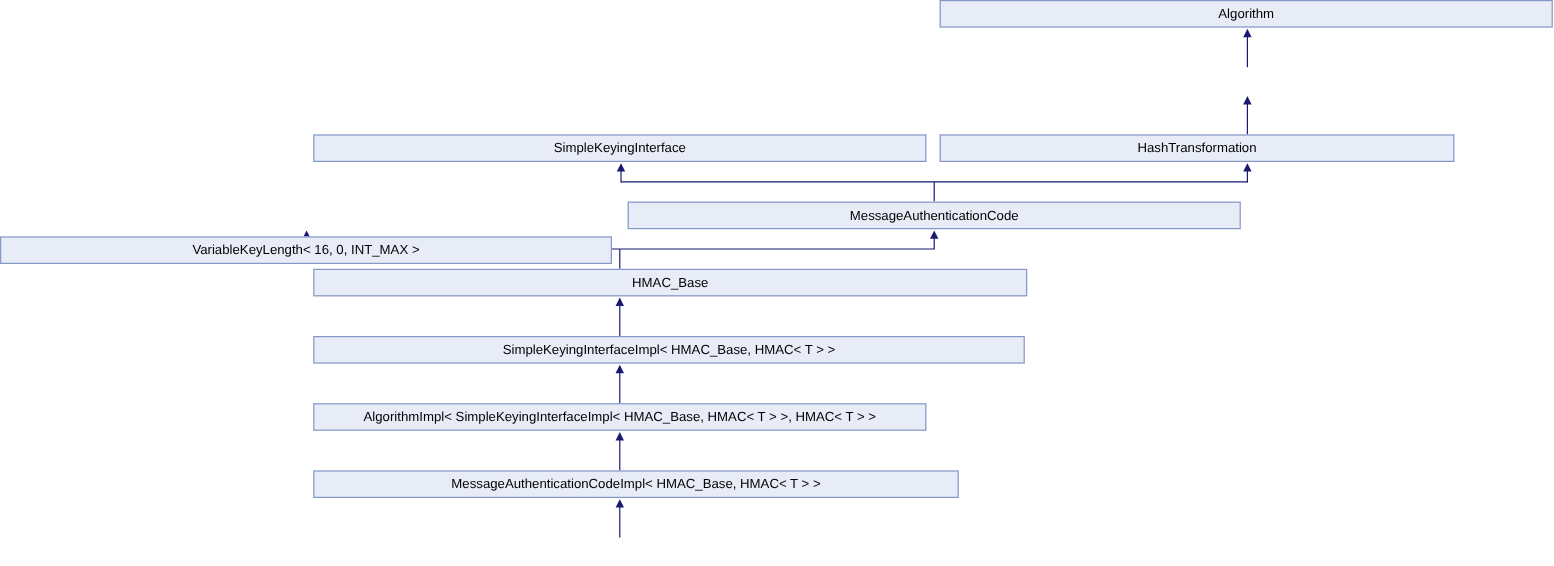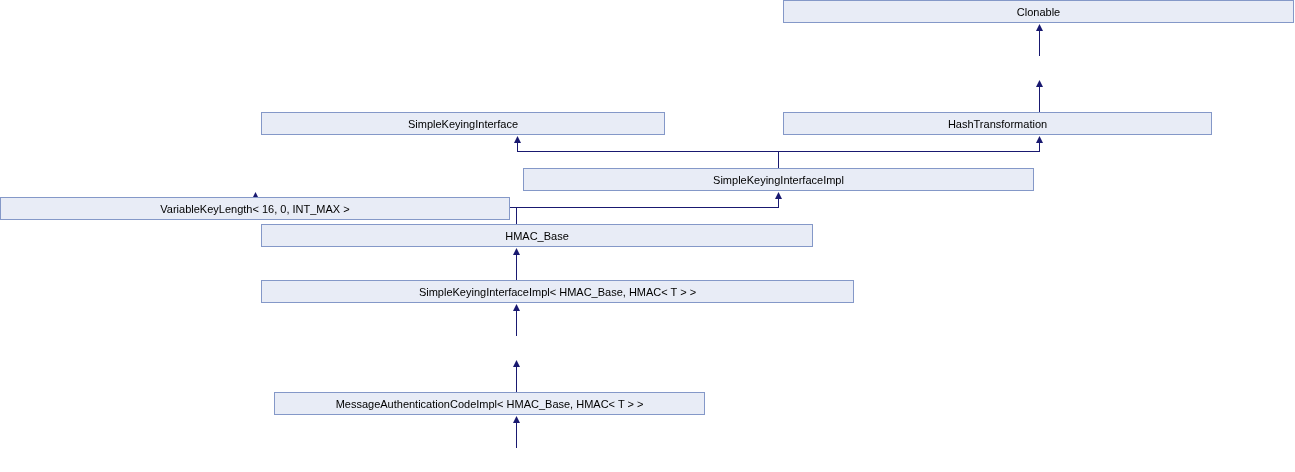--- a/index.html
+++ b/index.html
@@ -46,28 +46,28 @@
     overflow: hidden;
     cursor: pointer;
   }
   .node.current {
     background: var(--current-node-fill, #ffffff);
     border: 1px solid var(--current-node-border, #000000);
     cursor: default;
   }
   .n0  { left: 783px; top: 0;     width: 511px; }
   .n1  { left: 783px; top: 56px;  width: 511px; }
-  .n2  { left: 261px; top: 112px; width: 404px; }
+  .n2  { left: 261px; top: 112px; width: 511px; }
   .n3  { left: 783px; top: 112px; width: 429px; }
   .n4  { left: 0;     top: 168px; width: 510px; margin-top: 29px; }
   .n5  { left: 523px; top: 168px; width: 511px; }
-  .n6  { left: 261px; top: 224px; width: 552px; }
+  .n6  { left: 261px; top: 224px; width: 595px; }
   .n7  { left: 261px; top: 280px; width: 593px; }
   .n8  { left: 261px; top: 336px; width: 511px; }
-  .n9  { left: 274px; top: 392px; width: 431px; }
+  .n9  { left: 261px; top: 392px; width: 538px; }
   .n10 { left: 261px; top: 448px; width: 511px; }
 </style>
 </head>
 <body>
 
 <div class="diagram">
 
   <svg class="edges" width="1295" height="472" viewBox="0 0 1295 472" xmlns="http://www.w3.org/2000/svg">
 
     <g>
@@ -112,22 +112,23 @@
       <polygon class="arrow" points="516.5,360 513,367 520,367"></polygon>
       <line class="edge-line" x1="516.5" y1="366" x2="516.5" y2="392"></line>
     </g>
 
     <g>
       <polygon class="arrow" points="516.5,416 513,423 520,423"></polygon>
       <line class="edge-line" x1="516.5" y1="422" x2="516.5" y2="448"></line>
     </g>
   </svg>
 
-  <div class="node n0">Clonable</div>
+  <div class="node n0">Algorithm</div>
   <div class="node n2">SimpleKeyingInterface</div>
   <div class="node n3">HashTransformation</div>
   <div class="node n4">VariableKeyLength&lt; 16, 0, INT_MAX &gt;</div>
-  <div class="node n5">SimpleKeyingInterfaceImpl</div>
+  <div class="node n5">MessageAuthenticationCode</div>
   <div class="node n6">HMAC_Base</div>
   <div class="node n7">SimpleKeyingInterfaceImpl&lt; HMAC_Base, HMAC&lt; T &gt; &gt;</div>
+  <div class="node n8">AlgorithmImpl&lt; SimpleKeyingInterfaceImpl&lt; HMAC_Base, HMAC&lt; T &gt; &gt;, HMAC&lt; T &gt; &gt;</div>
   <div class="node n9">MessageAuthenticationCodeImpl&lt; HMAC_Base, HMAC&lt; T &gt; &gt;</div>
 
 </div>
 
 </body></html>

